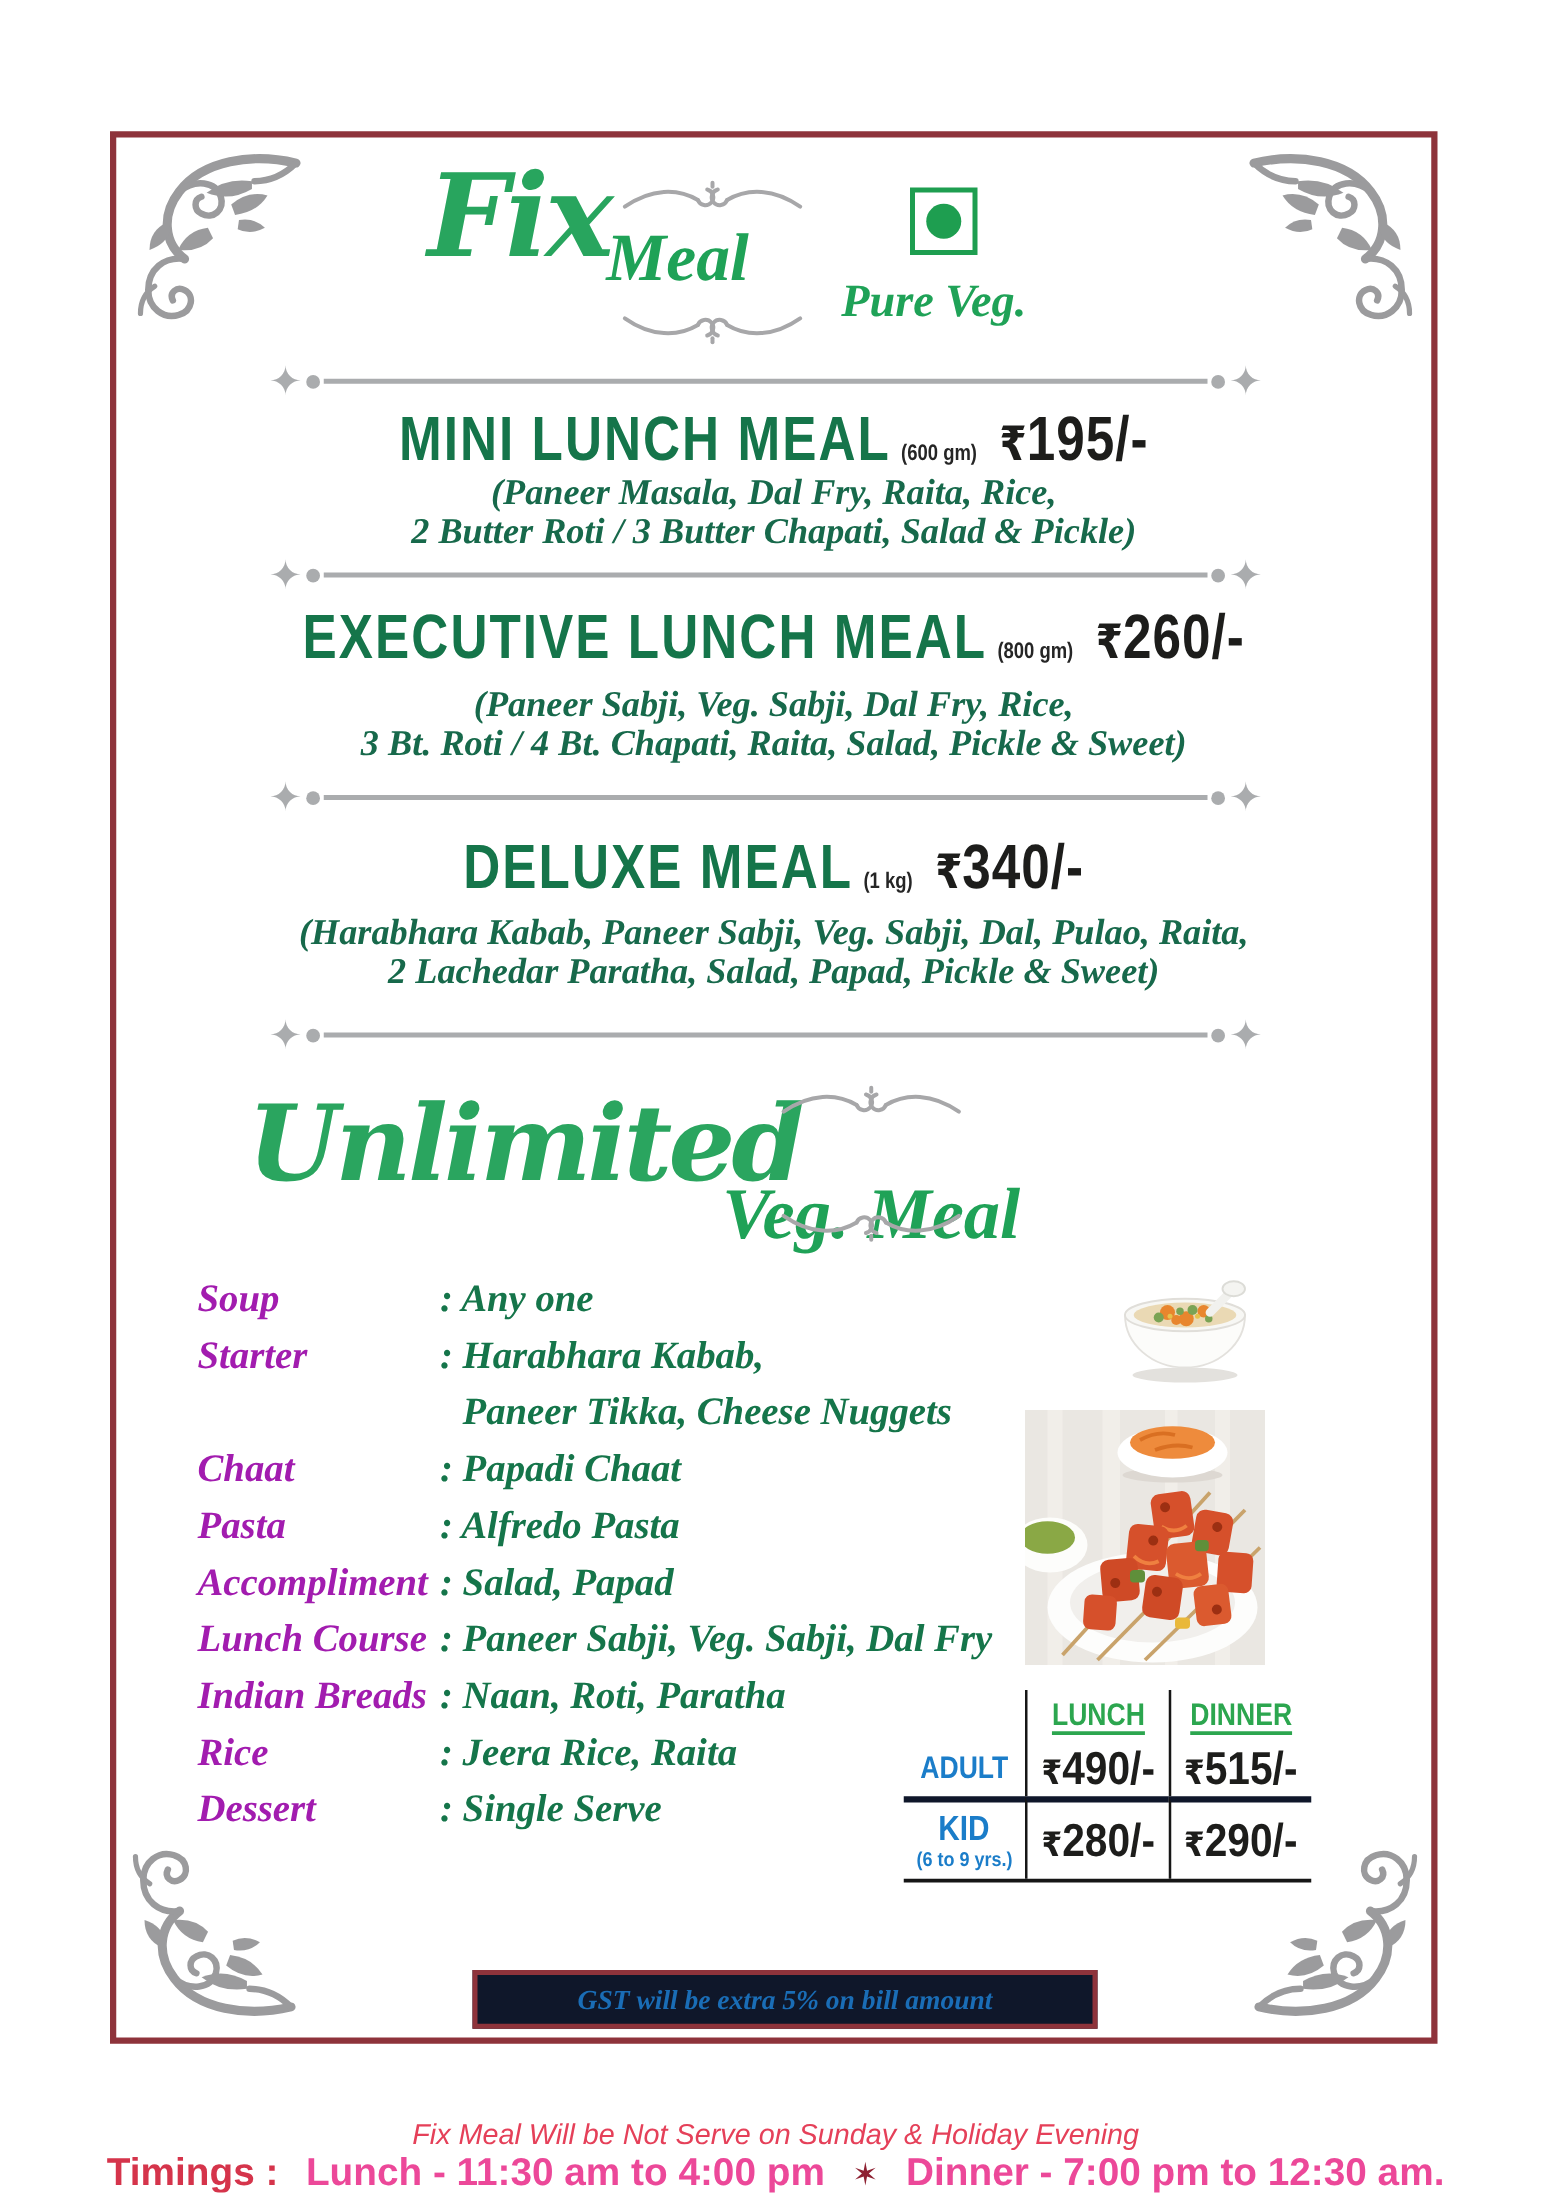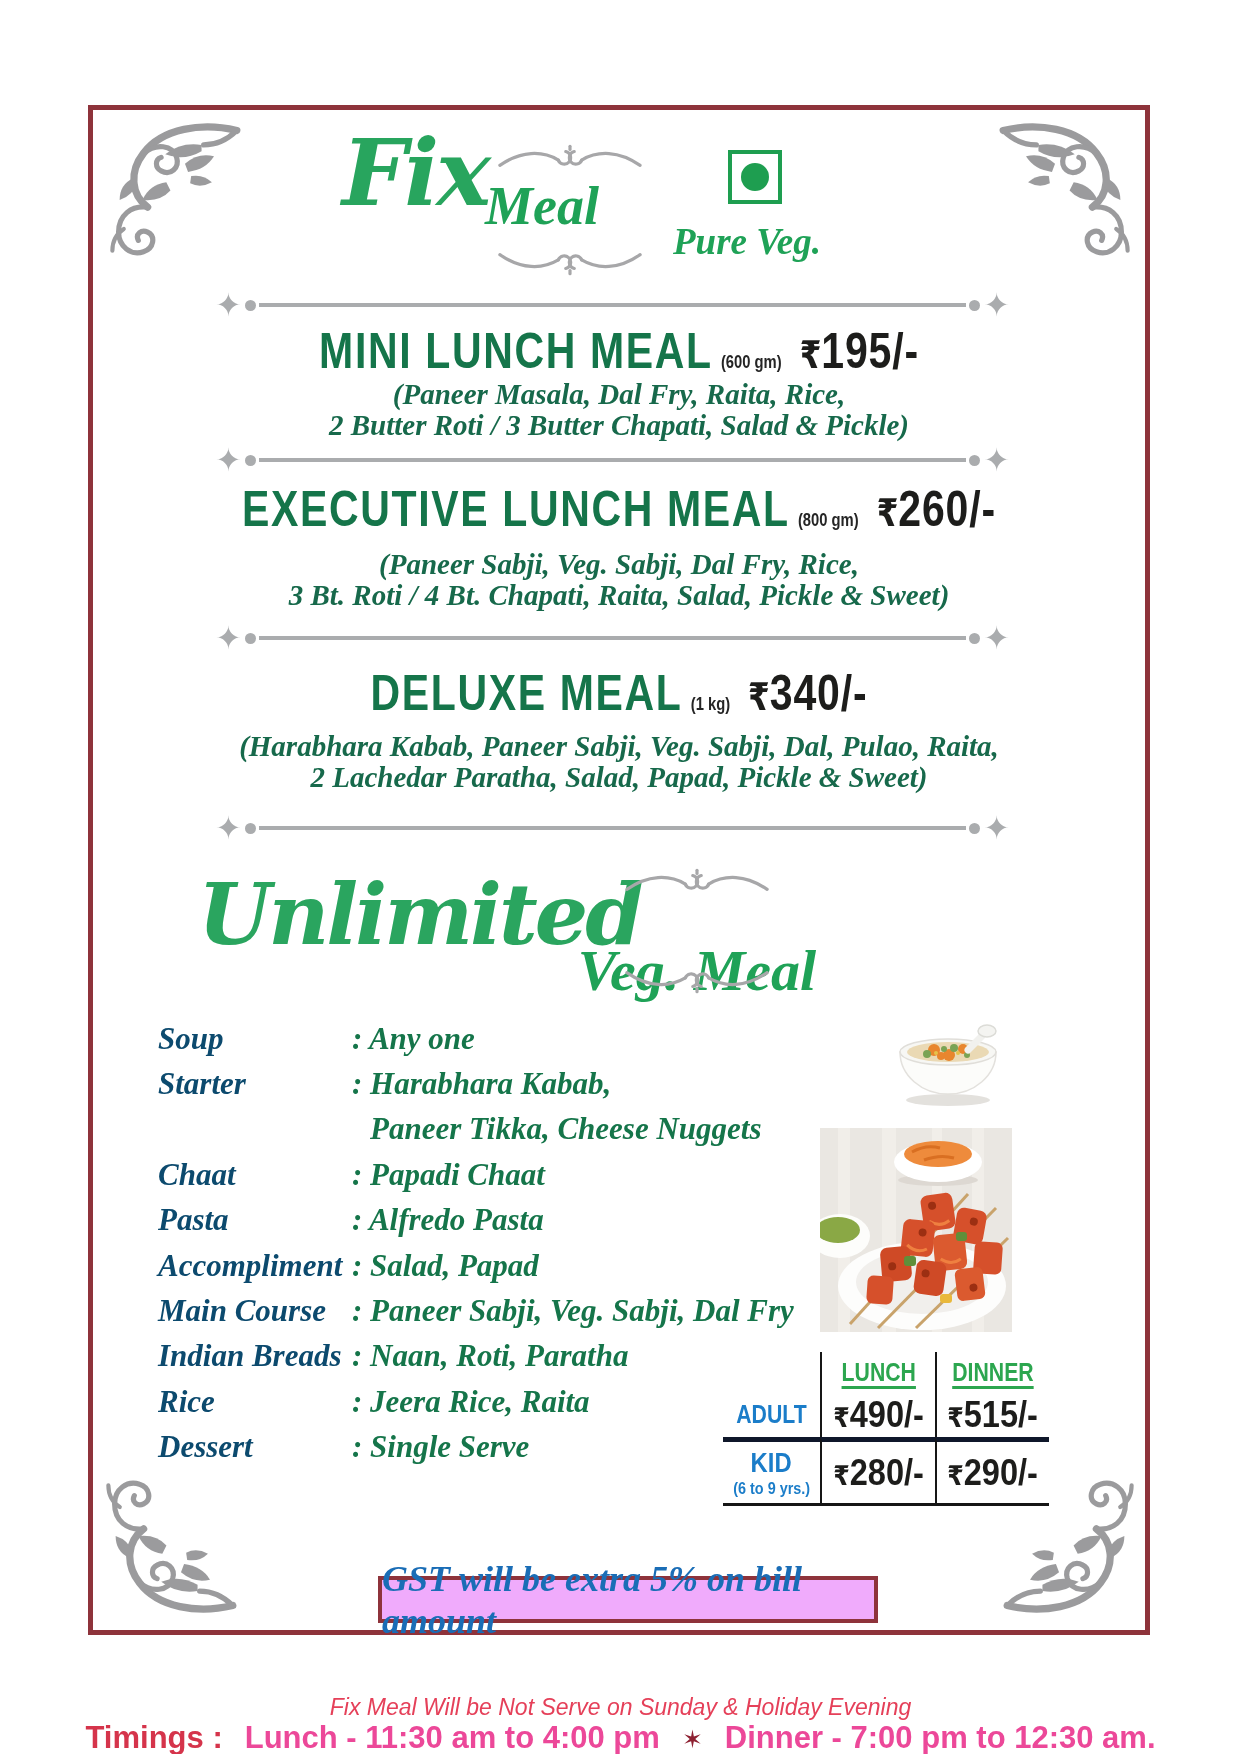--- a/index.html
+++ b/index.html
@@ -64,21 +64,21 @@
     font-size:84px;line-height:130px;color:#2aa55f;letter-spacing:-3px;}
   .unltd-word{left:557px;top:940px;width:280px;text-align:center;
     font-family:"Liberation Serif",serif;font-style:italic;font-weight:700;
     font-size:58px;line-height:62px;color:#1fa257;}
   .u-s-top{left:572px;top:866px;width:250px;}
   .u-s-bot{left:572px;top:962px;width:250px;transform:scaleY(-1);}
 
   .menu-list{left:158px;top:1016px;width:660px;}
   .mi-row{display:flex;align-items:center;height:45.4px;
     font-family:"Liberation Serif",serif;font-style:italic;font-weight:700;font-size:31px;}
-  .mi-label{width:194px;flex:none;color:#0c4a6e;}
+  .mi-label{width:194px;flex:none;color:#a21caf;}
   .mi-value{color:#15754a;white-space:nowrap;}
   .mi-value.cont{padding-left:18px;}
 
   .soup-img{left:886px;top:1006px;width:124px;height:102px;}
   .tikka-img{left:820px;top:1128px;width:192px;height:204px;}
 
   
   .price-table{left:723px;top:1352px;display:grid;
     grid-template-columns:97px 115px 114px;grid-template-rows:40px 45px 66px;
     border-bottom:3px solid #161616;}
@@ -91,21 +91,21 @@
   .pt-kid{font-size:28px;}
   .pt-sub{font-weight:700;font-size:16px;color:#1b7dc9;transform:scaleX(0.9);margin-top:1px;white-space:nowrap;}
   .pt-price{white-space:nowrap;transform:scaleX(0.88);}
   .pt-rupee{font-family:"DejaVu Sans",sans-serif;font-weight:700;font-size:27px;color:#1d1d1b;}
   .pt-num{font-weight:700;font-size:37px;color:#1d1d1b;}
 
   
   .gst-box{left:378px;top:1576px;width:492px;height:39px;border:4px solid #8e333b;
     display:flex;align-items:center;justify-content:center;
     font-family:"Liberation Serif",serif;font-style:italic;font-weight:700;
-    font-size:36px;color:#1a6db6;background:#f0abfc;}
+    font-size:22px;color:#1a6db6;background:#0f172a;}
   .timings{left:0;top:1720px;width:1241px;display:flex;justify-content:center;
     align-items:baseline;gap:22px;font-weight:700;font-size:31px;}
   .t-label{color:#d5344b;}
   .t-text{color:#ec4899;}
   .t-star{font-family:"DejaVu Sans",sans-serif;font-size:25px;color:#8e2132;}
   .footnote{left:0;top:1694px;width:1241px;text-align:center;
     font-style:italic;font-weight:500;font-size:23px;color:#e54059;}
 
   svg{display:block;}
 </style>
@@ -258,21 +258,21 @@
     </div>
   <div class="mi-row">
       <span class="mi-label">Pasta</span>
       <span class="mi-value">: Alfredo Pasta</span>
     </div>
   <div class="mi-row">
       <span class="mi-label">Accompliment</span>
       <span class="mi-value">: Salad, Papad</span>
     </div>
   <div class="mi-row">
-      <span class="mi-label">Main Course</span>
+      <span class="mi-label">Lunch Course</span>
       <span class="mi-value">: Paneer Sabji, Veg. Sabji, Dal Fry</span>
     </div>
   <div class="mi-row">
       <span class="mi-label">Indian Breads</span>
       <span class="mi-value">: Naan, Roti, Paratha</span>
     </div>
   <div class="mi-row">
       <span class="mi-label">Rice</span>
       <span class="mi-value">: Jeera Rice, Raita</span>
     </div>

